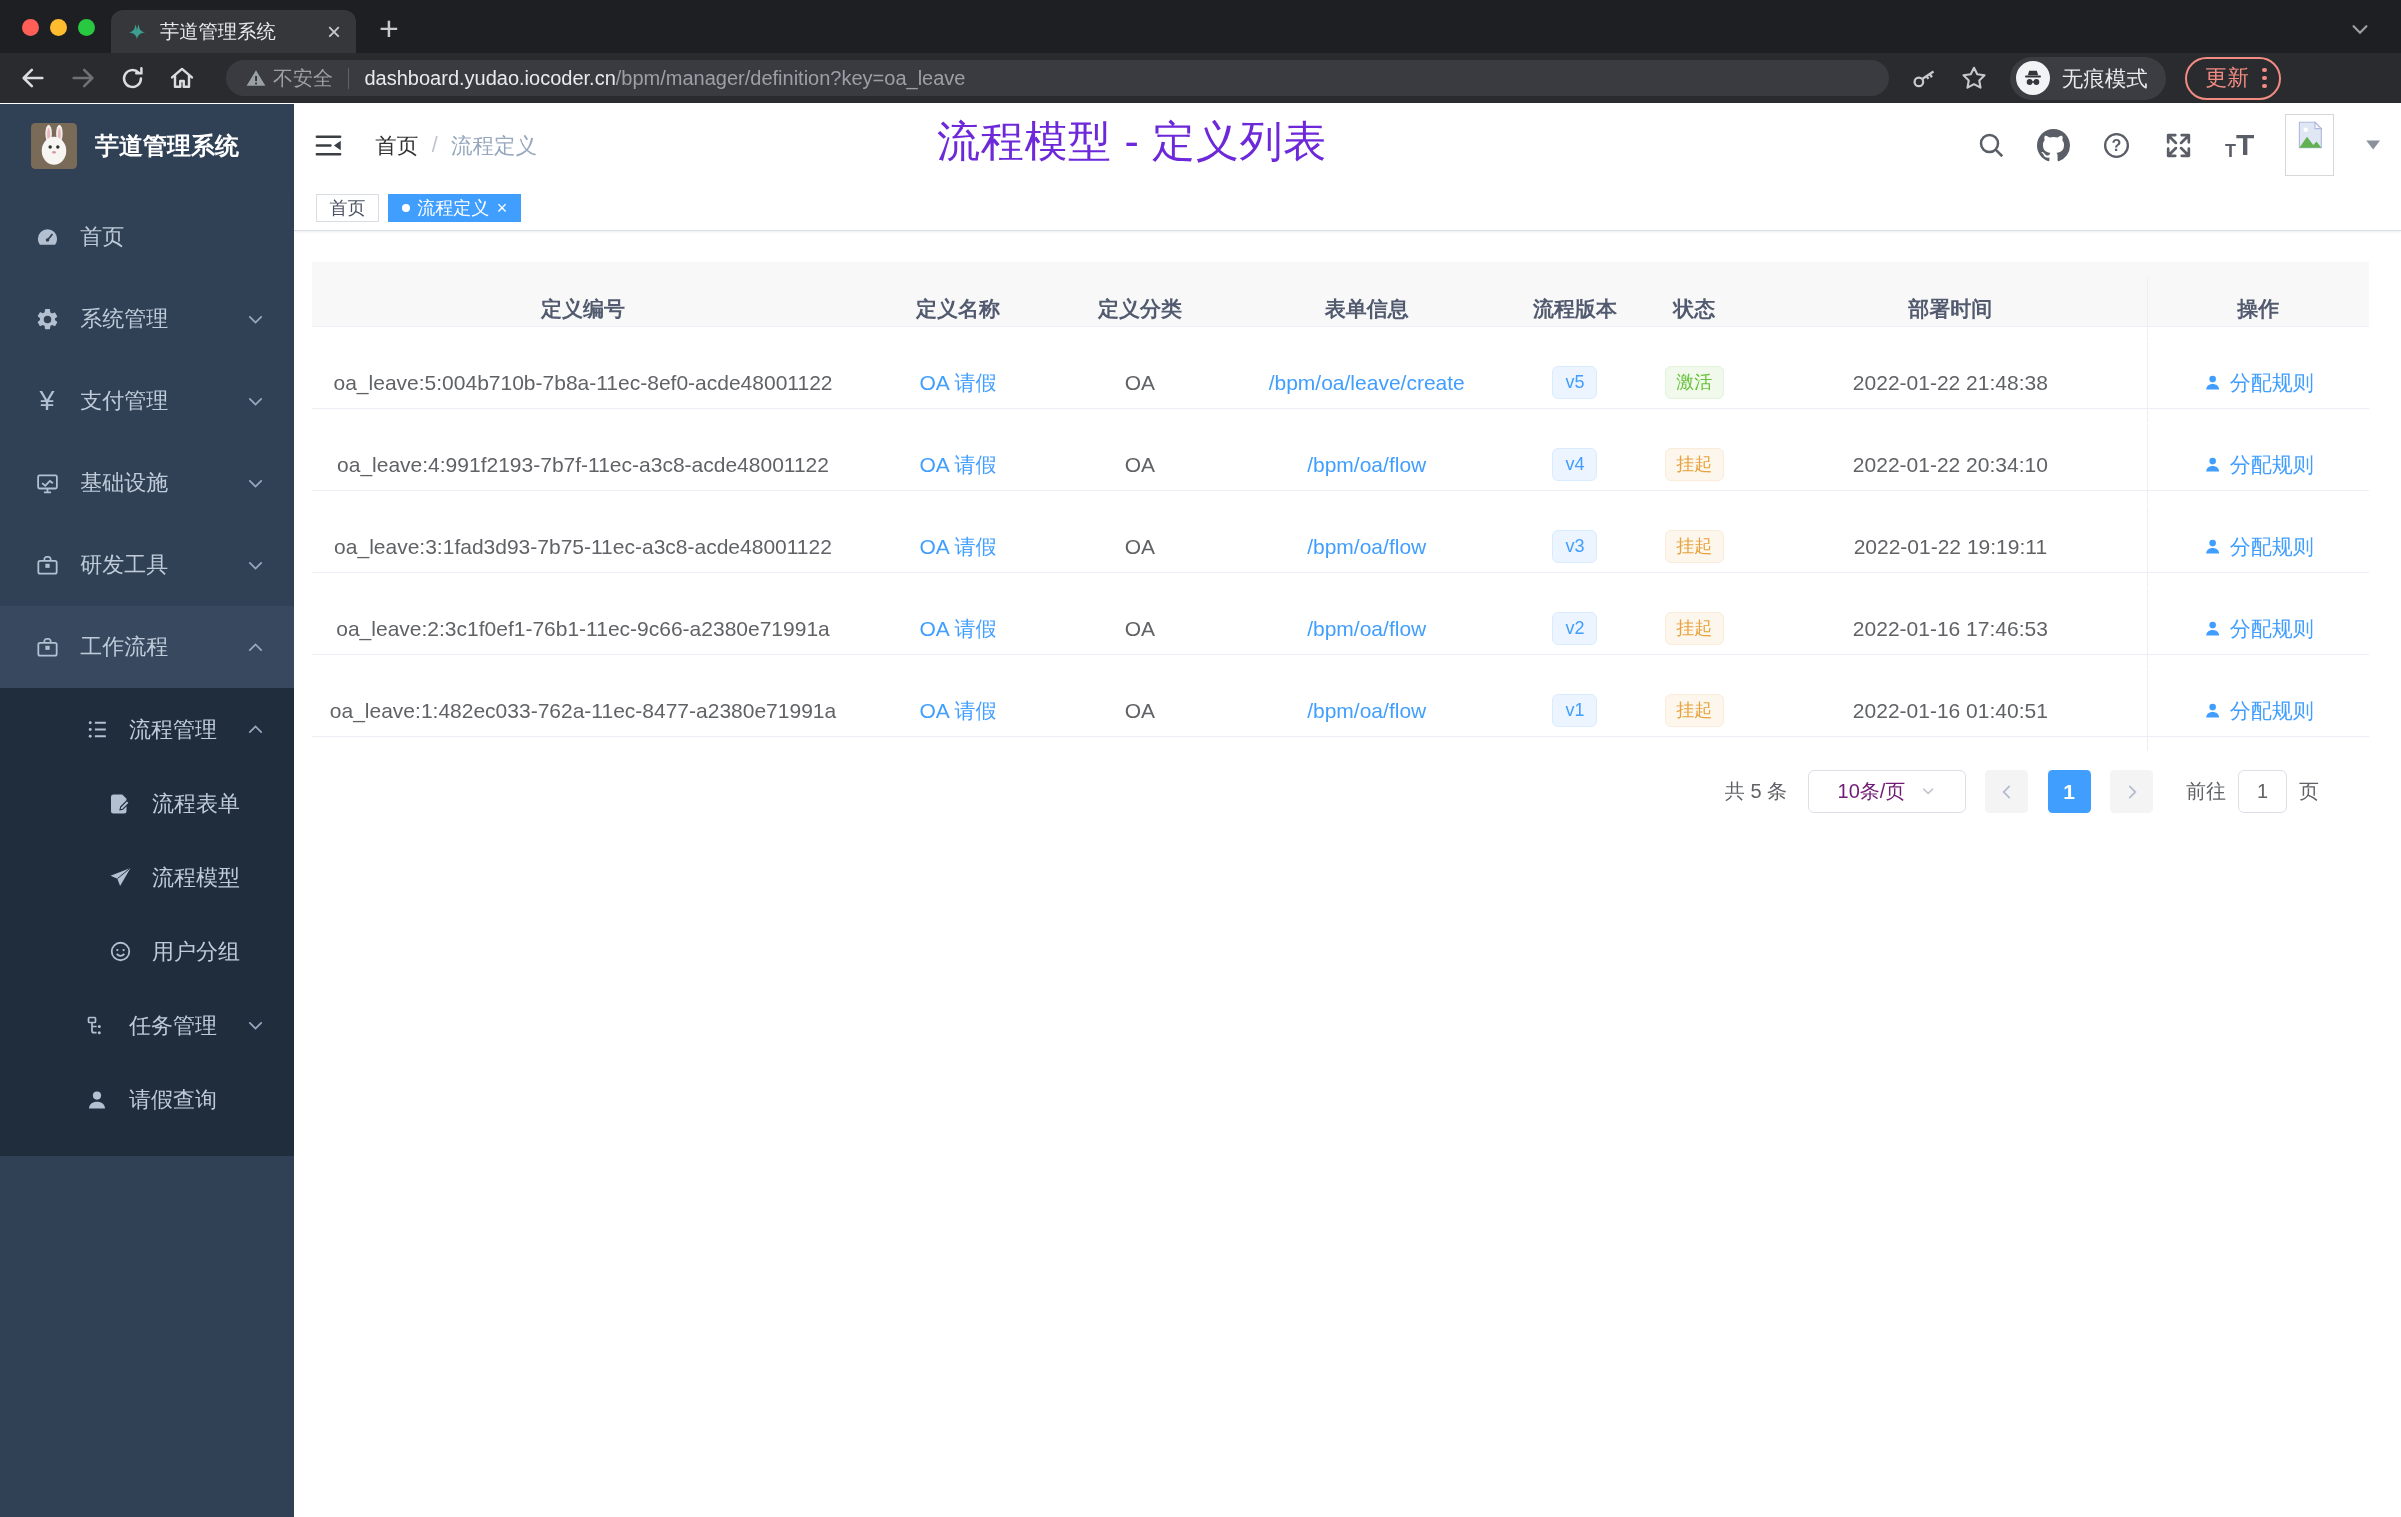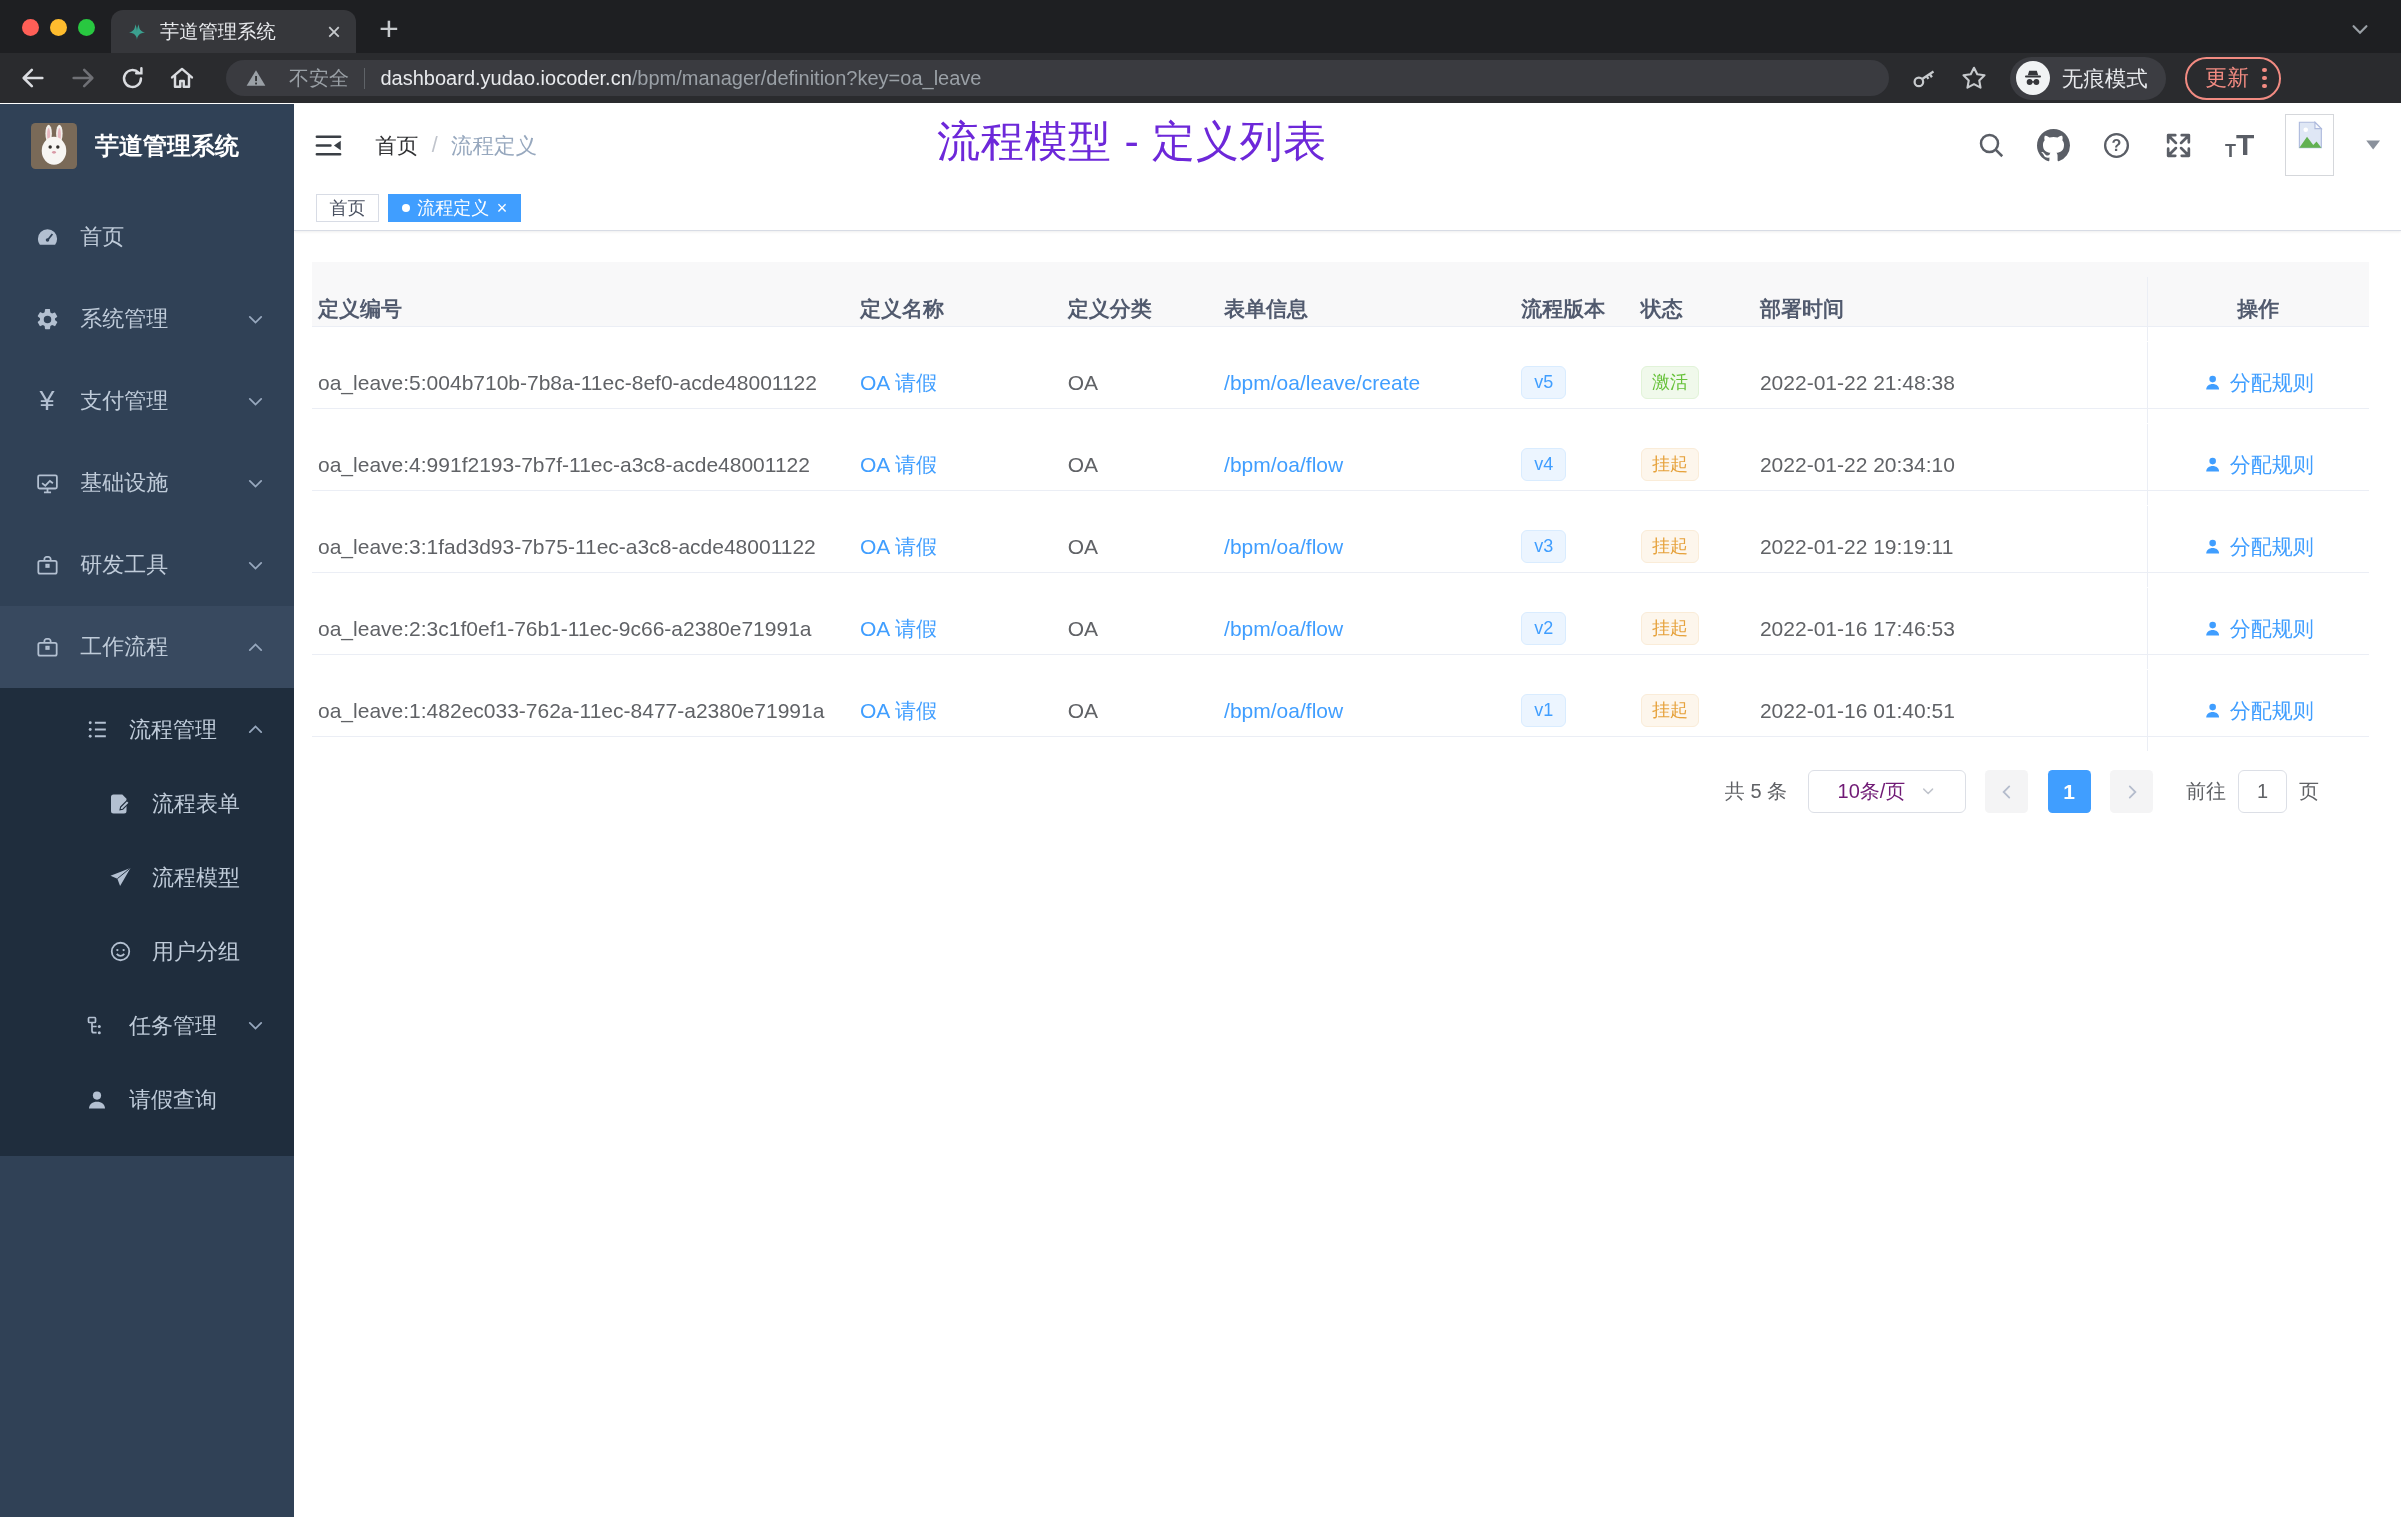--- a/index.html
+++ b/index.html
@@ -19,21 +19,21 @@
   .tab-close { margin-left:auto; color:#c7cacd; font-size:24px; line-height:1; }
   .newtab { position:absolute; left:379px; top:9px; color:#c7cacd; font-size:34px; font-weight:300; }
   .strip-chev { position:absolute; right:30px; top:18px; color:#9aa0a6; }
 
   #toolbar { position:absolute; left:0; top:53px; width:100%; height:50px; background:#2a2b2e;
              display:flex; align-items:center; padding:0 19.3px; }
   .nav-ic { color:#dadce0; margin-right:22px; }
   .nav-ic.disabled { color:#6f7075; }
   .urlbar { flex:1; max-width:1663px; height:36px; background:#3a3b40; border-radius:18px;
             display:flex; align-items:center; padding:0 19.3px; margin-left:7.4px; font-size:20px; color:#9aa0a6; }
-  .url-sec { margin-left:22px;text-align:right; }
+  .url-sec { margin-left:6px;text-align:right; }
   .url-div { width:1.5px; height:21px; background:#5f6368; margin:0 15px; }
   .url-host { color:#e8eaed; }
   .url-path { color:#9aa0a6; }
   .bar-ic { color:#c7cacd; margin-left:22px; }
   .incog-chip { display:flex; align-items:center; gap:12px; background:#3c3d42; border-radius:22px;
                 height:43px; padding:0 18px 0 6px; margin-left:22px; color:#e8eaed; font-size:21.5px; white-space:nowrap; }
   .incog-circle { width:34px; height:34px; border-radius:50%; background:#f1f3f4;
                   display:flex; align-items:center; justify-content:center; }
   .update-pill { margin-left:19.3px; margin-right:3px; height:43px; border:2.2px solid #f28b82; border-radius:22px;
                  color:#f28b82; display:flex; align-items:center; gap:13.4px; padding:0 12px 0 18px;
@@ -83,21 +83,21 @@
          background:#fff; color:#495060; font-size:18px; gap:7.4px; cursor:pointer; white-space:nowrap; }
   .tag.active { background:#409eff; border-color:#409eff; color:#fff; }
   .tag .dot { width:8.2px; height:8.2px; border-radius:50%; background:#fff; }
   .tag .close { font-size:18px; line-height:1; }
 
   #content { position:relative; height:calc(100% - 126px); background:#fff; }
   .table { position:absolute; left:18px; top:31px; width:2057px; font-size:21px; }
   .t-head { display:flex; align-items:center; height:65px; background:#f8f8f9; color:#515a6e;
             font-weight:700; border-bottom:0.7px solid #ebeef5; }
   .t-row { display:flex; align-items:center; height:82px; border-bottom:0.7px solid #ebeef5; background:#fff; }
-  .tc { text-align:left; padding:0 6px;margin-top:30px; }
+  .tc { text-align:center; padding:0 6px;margin-top:30px; }
   .c1{width:26.35%}.c2{width:10.1%}.c3{width:7.6%}.c4{width:14.45%}.c5{width:5.8%}.c6{width:5.8%}.c7{width:19.1%}
   .c8{width:10.8%; border-left:0.7px solid #ebeef5; height:100%; display:flex; align-items:center; justify-content:center; gap:7.4px;}
   .t-head .c8 { border-left:0.7px solid #ebeef5; }
   .cell-id { color:#606266; }
   .link { color:#409eff; cursor:pointer; text-decoration:none; }
   .ver-tag { display:inline-block; background:#ecf5ff; border:0.7px solid #d9ecff; color:#409eff;
              font-size:18px; padding:6px 12px; border-radius:6px; line-height:1.1; }
   .status-tag { display:inline-block; font-size:18px; padding:6px 10.4px; border-radius:6px; line-height:1.1; border:0.7px solid transparent; }
   .status-tag[data-status="success"] { background:#f0f9eb; border-color:#e1f3d8; color:#67c23a; }
   .status-tag[data-status="warning"] { background:#fdf6ec; border-color:#faecd8; color:#e6a23c; }

